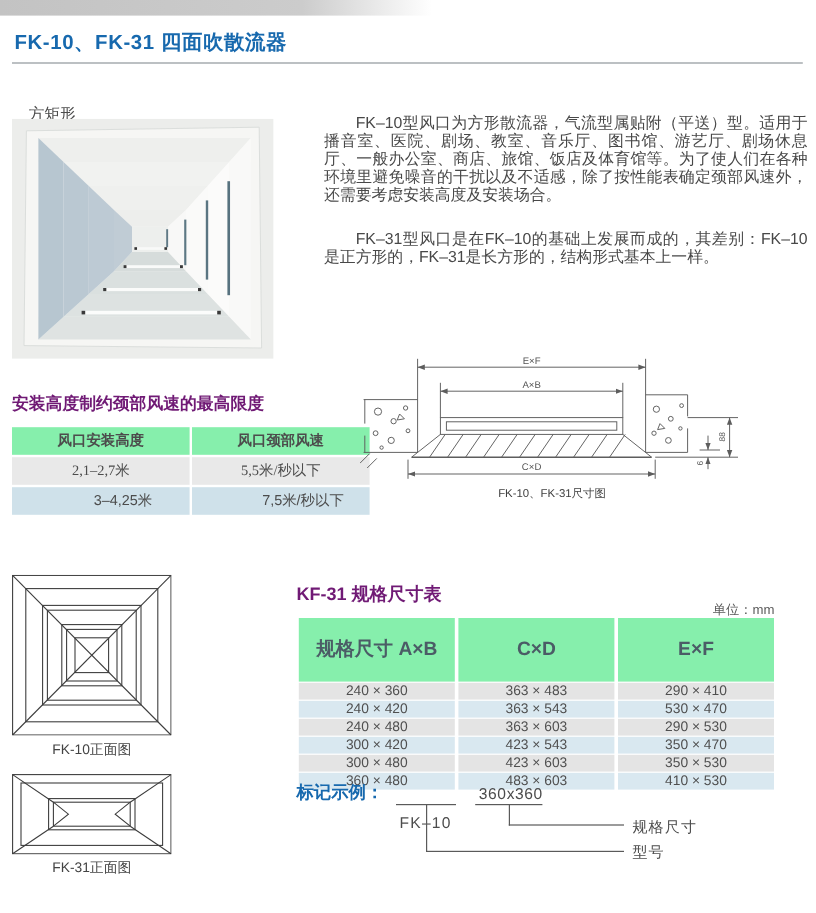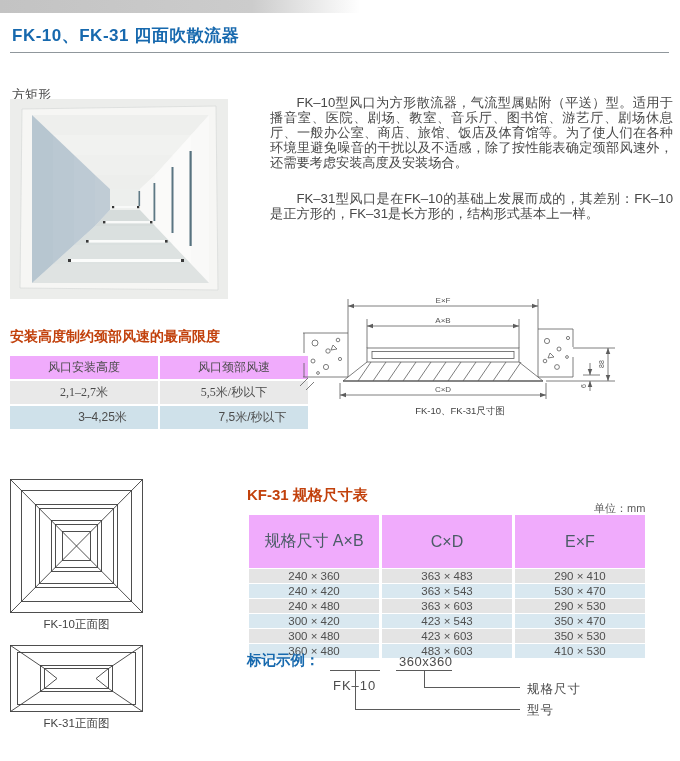--- a/index.html
+++ b/index.html
@@ -2,31 +2,31 @@
 <html><head>
 <meta charset="utf-8">
 <style>
   html,body{margin:0;padding:0;background:#ffffff;}
   .page{position:relative;width:680px;height:761px;background:#ffffff;overflow:hidden;
         font-family:"Liberation Sans","DejaVu Sans",sans-serif;color:#4a4a4a;}
   .top-strip{position:absolute;left:0;top:0;width:360px;height:13px;
         background:linear-gradient(to right,#c3c3c3 0%,#cccccc 70%,#ffffff 100%);}
   .title{position:absolute;left:12px;top:24px;margin:0;font-size:17px;font-weight:bold;color:#1769ae;letter-spacing:0.5px;}
   .title-rule{position:absolute;left:10px;top:52px;width:659px;height:1px;background:#90979c;}
-  .shape-label{position:absolute;left:12px;top:86px;font-size:13px;color:#4c4c4c;}
+  .shape-label{position:absolute;left:24px;top:86px;font-size:13px;color:#4c4c4c;}
   .photo{position:absolute;left:10px;top:99px;width:218px;height:200px;}
   .body-text{position:absolute;left:270px;top:95px;width:403px;font-size:13.2px;line-height:15px;
         color:#484848;text-align:justify;}
   .body-text p{margin:0 0 21px 0;text-indent:2em;}
-  .sec-title{position:absolute;margin:0;font-weight:bold;color:#c2410c;}
+  .sec-title{position:absolute;margin:0;font-weight:bold;color:#701a75;}
   .install-title{left:10px;top:328px;font-size:14px;}
   .spec-title{left:247px;top:486px;font-size:15px;}
   .unit-label{position:absolute;left:594px;top:501px;font-size:11px;color:#5a5a5a;}
   table{border-collapse:separate;}
-  th{font-weight:normal;background:#f0abfc;color:#4b5c66;}
+  th{font-weight:bold;background:#86efac;color:#4b5c66;}
   .install-table{position:absolute;left:8px;top:354px;border-spacing:2px;}
   .install-table th,.install-table td{width:111px;text-align:center;font-size:12px;padding:3px 0;color:#4c4c4c;}
   .install-table tbody tr:nth-child(1) td{background:#e9e9e9;font-family:Liberation Serif, serif;}
   .install-table tbody tr:nth-child(2) td{background:#cfe1ea;padding-left:37px;}
   .spec-table{position:absolute;left:246px;top:514px;border-spacing:3px 1px;}
   .spec-table th{width:130px;font-size:16px;padding:16px 0;}
   .spec-table td{width:130px;text-align:center;font-size:11.5px;padding:1px 0;color:#4f4f4f;}
   .spec-table tbody tr:nth-child(odd) td{background:#e4e4e4;}
   .spec-table tbody tr:nth-child(even) td{background:#d9e8f0;}
   .dim-figure{position:absolute;left:300px;top:291px;width:370px;height:130px;}

